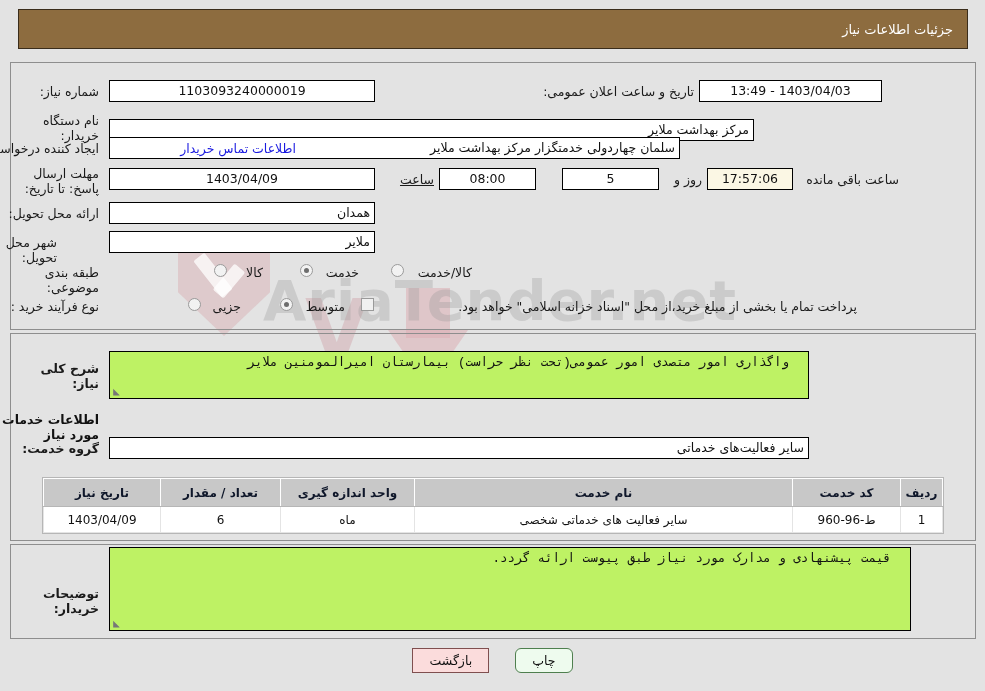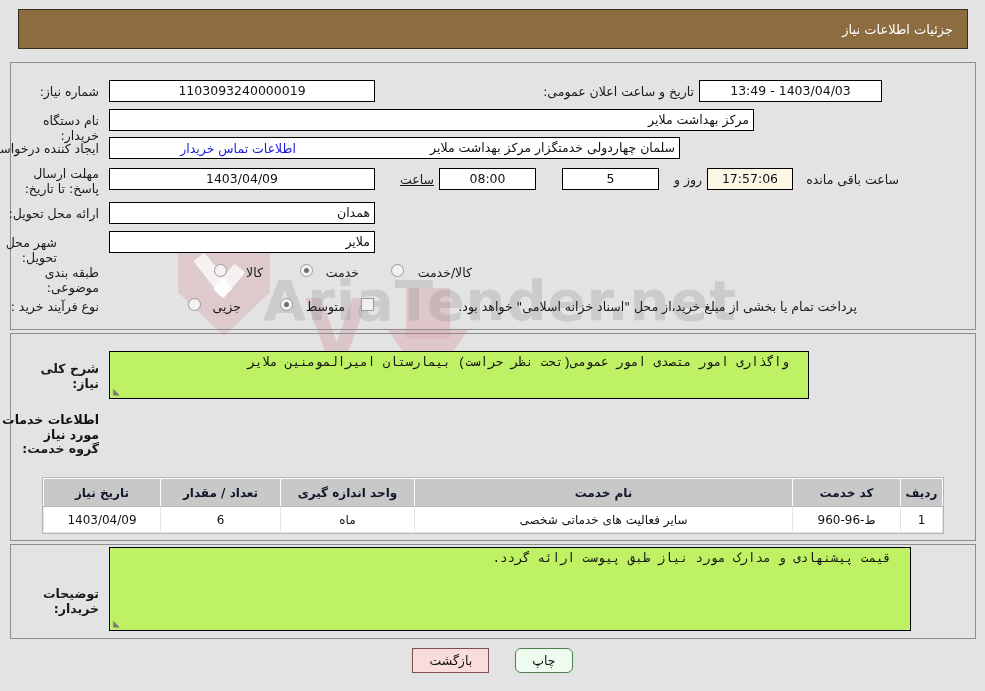--- a/index.html
+++ b/index.html
@@ -289,21 +289,21 @@
   <div class="panel" id="panel-mid"></div>
   <div class="panel" id="panel-notes"></div>
 
   <div class="lbl" style="right:886px; top:84px; width:90px;">شماره نیاز:</div>
   <div class="fld center" style="right:610px; top:80px; width:266px;">1103093240000019</div>
 
   <div class="lbl" style="right:291px; top:84px; width:196px;">تاریخ و ساعت اعلان عمومی:</div>
   <div class="fld center" style="right:103px; top:80px; width:183px;">1403/04/03 - 13:49</div>
 
   <div class="lbl" style="right:886px; top:113px; width:95px;">نام دستگاه خریدار:</div>
-  <div class="fld right" style="right:231px; top:109px; width:645px;">مرکز بهداشت ملایر</div>
+  <div class="fld right" style="right:231px; top:119px; width:645px;">مرکز بهداشت ملایر</div>
 
   <div class="lbl" style="right:886px; top:141px; width:122px;">ایجاد کننده درخواست:</div>
   <div class="fld right" style="right:305px; top:137px; width:571px;">سلمان چهاردولی خدمتگزار مرکز بهداشت ملایر</div>
   <div class="link" style="right:689px; top:141px;">اطلاعات تماس خریدار</div>
 
   <div class="lbl" style="right:886px; top:166px; width:92px;">مهلت ارسال پاسخ: تا تاریخ:</div>
   <div class="fld center" style="right:610px; top:168px; width:266px;">1403/04/09</div>
   <div class="plaintext" style="right:551px; top:172px;text-decoration:underline;">ساعت</div>
   <div class="fld center" style="right:449px; top:168px; width:97px;">08:00</div>
   <div class="fld center" style="right:326px; top:168px; width:97px;">5</div>
@@ -341,20 +341,21 @@
 
   <div class="lbl bold" style="right:886px; top:361px; width:88px;">شرح کلی نیاز:</div>
   <div class="ta" style="right:176px; top:351px; width:700px; height:48px;">
     <span>واگذاری امور متصدی امور عمومی(تحت نظر حراست) بیمارستان امیرالمومنین ملایر</span>
     <span class="grip">◢</span>
   </div>
 
   <div class="sec-head" style="right:886px; top:412px;">اطلاعات خدمات مورد نیاز</div>
 
   <div class="lbl bold" style="right:886px; top:441px; width:82px;">گروه خدمت:</div>
+  <div class="fld right" style="right:176px; top:437px; width:700px;">سایر فعالیت‌های خدماتی</div>
 
   <div class="tbl-wrap">
     <table class="grid">
       <thead>
         <tr>
           <th style="width:42px;">ردیف</th>
           <th style="width:108px;">کد خدمت</th>
           <th>نام خدمت</th>
           <th style="width:134px;">واحد اندازه گیری</th>
           <th style="width:120px;">تعداد / مقدار</th>

